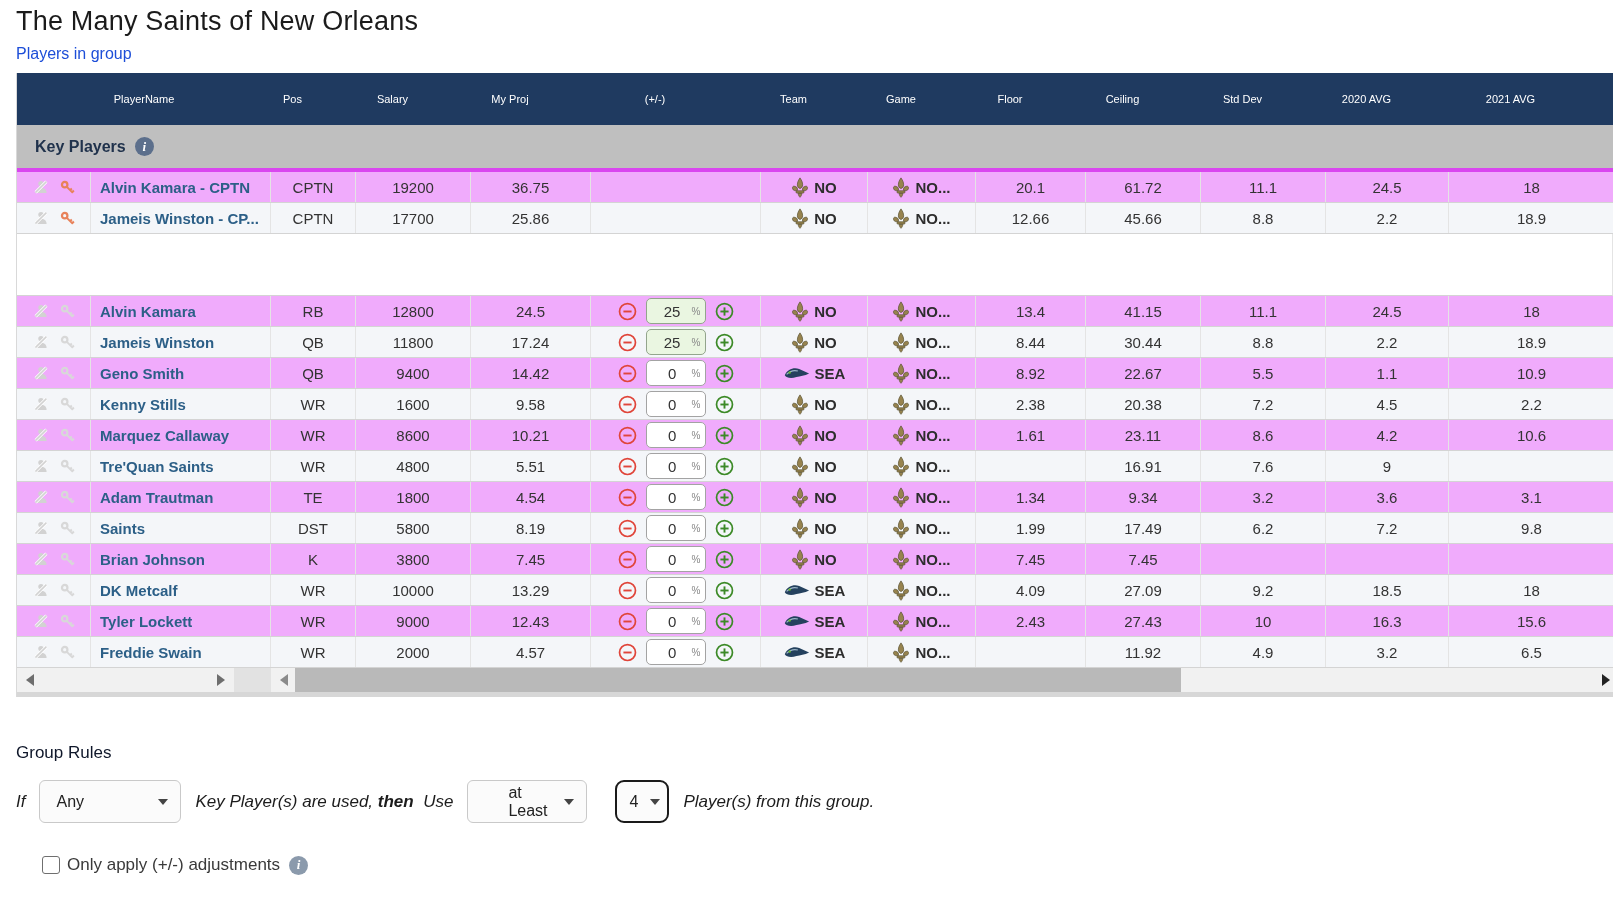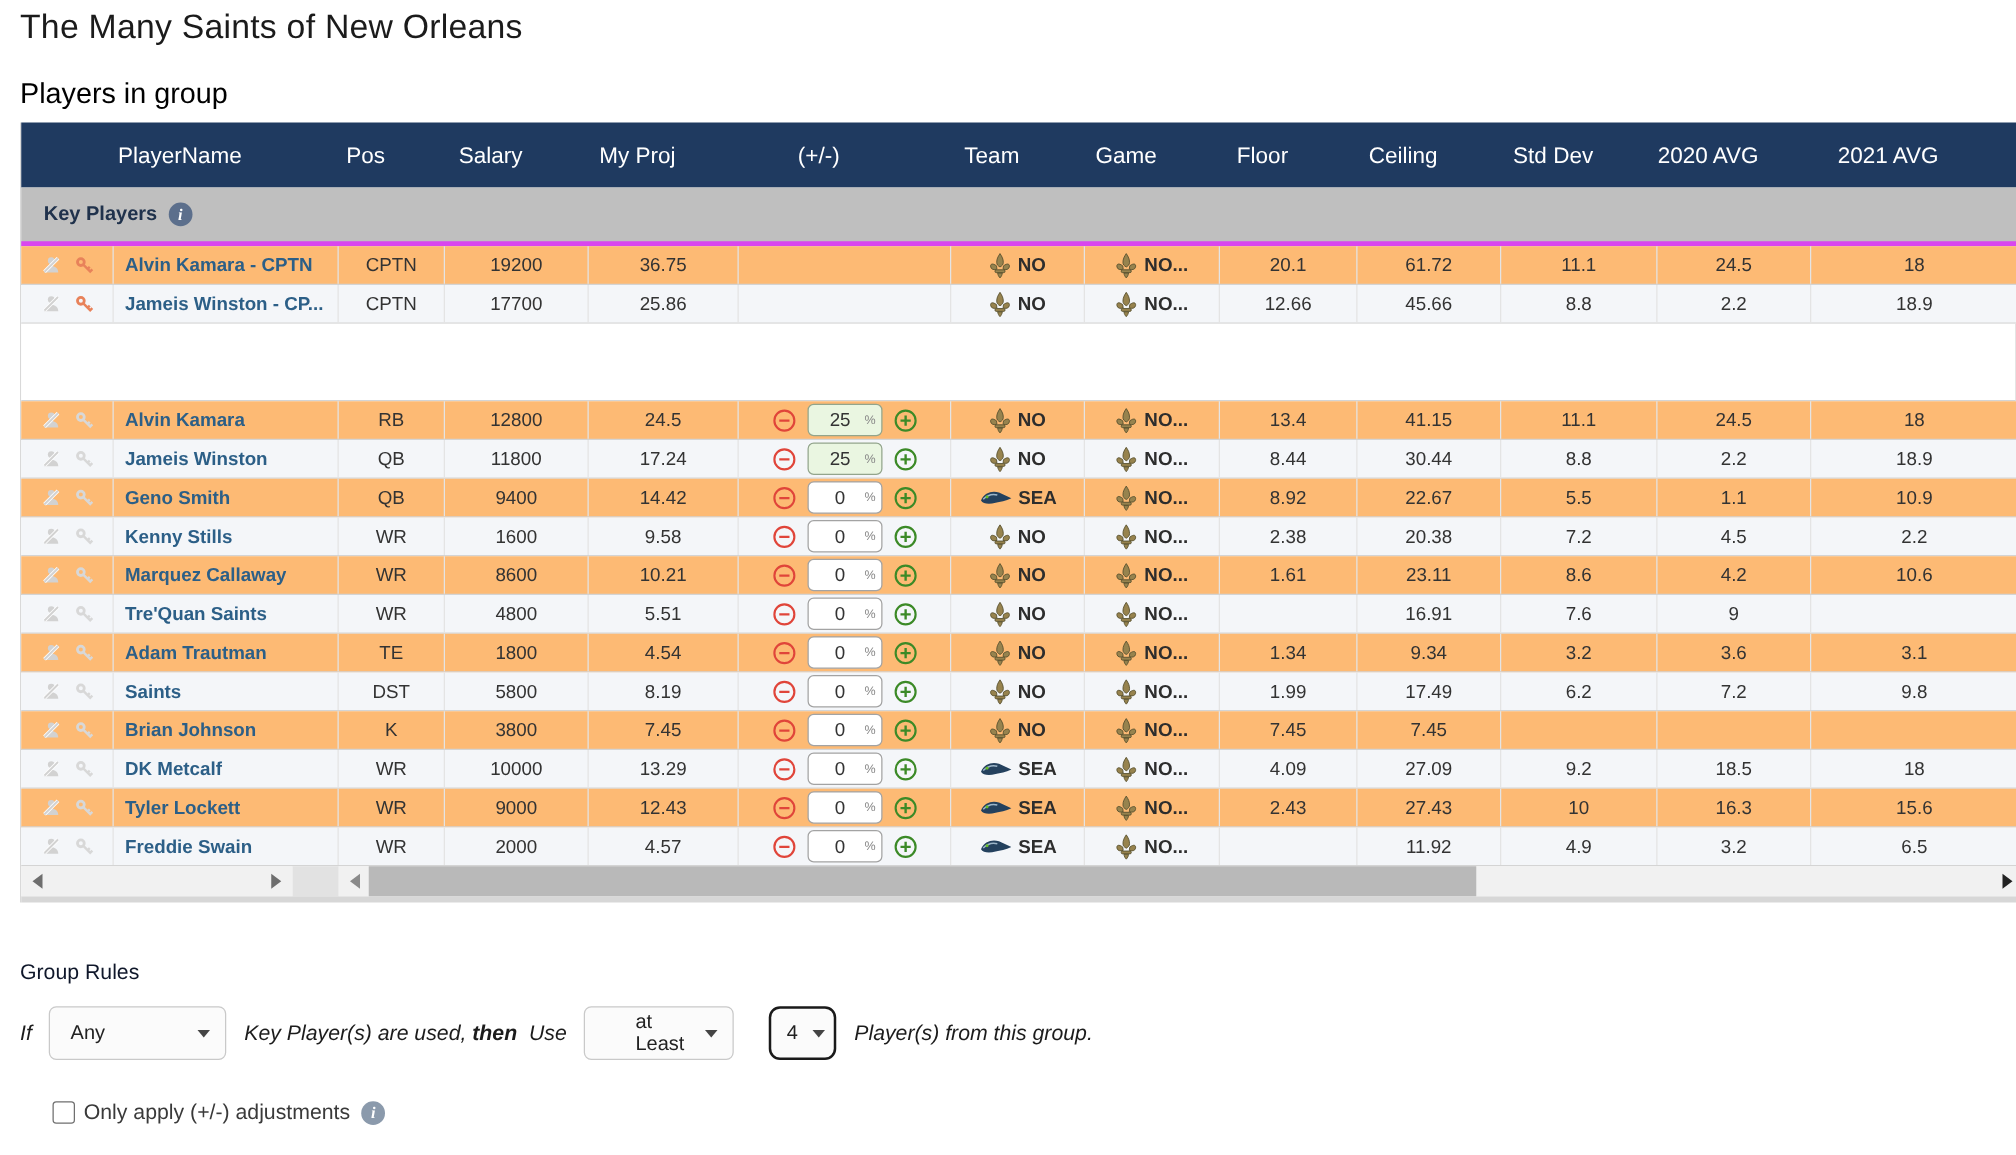--- a/index.html
+++ b/index.html
@@ -3,43 +3,43 @@
 <meta charset="utf-8">
 <style>
   * { margin:0; padding:0; box-sizing:border-box; }
   html,body { background:#fff; }
   body {
     width:1613px; height:924px; overflow:hidden; position:relative;
     font-family:"Liberation Sans", sans-serif; color:#333;
   }
   .page { padding-left:16px; }
   .title { font-size:27px; font-weight:500; color:#1b1b1b; padding-top:6px; letter-spacing:.2px; }
-  .section-label { font-size:23px; color:#000000; margin-top:24px; }
+  .section-label { font-size:16px; color:#1d4ed8; margin-top:8px; }
 
   
   .grid-table { width:1597px; margin-top:10px; border-left:1px solid #d9d9d9; }
   .thead {
-    display:grid; height:52px; background:#1f3a60; color:#fff; font-size:18px;
+    display:grid; height:52px; background:#1f3a60; color:#fff; font-size:11px;
     grid-template-columns:254px 85px 115px 120px 170px 107px 108px 110px 115px 125px 123px 165px;
     align-items:center;
   }
   .th { text-align:center; padding-right:42px; cursor:pointer; }
   .th.first { padding-right:0; }
   .keybar {
     height:47px; background:#bfbfbf; display:flex; align-items:center;
     padding-left:18px; border-bottom:4px solid #d946ef;
   }
   .keybar-label { font-size:16px; font-weight:bold; color:#20324c; margin-right:9px; }
   .info-icon {
     width:19px; height:19px; border-radius:50%; background:#5c6f8c; color:#fff;
     font-family:"Liberation Serif", serif; font-weight:bold; font-style:italic;
     font-size:13px; display:inline-flex; align-items:center; justify-content:center; cursor:pointer;
   }
   .row {
-    display:grid; height:31px; background:#fdba74; font-size:15px;
+    display:grid; height:31px; background:#f0abfc; font-size:15px;
     grid-template-columns:74px 180px 85px 115px 120px 170px 107px 108px 110px 115px 125px 123px 165px;
     align-items:center; border-bottom:1px solid #d4d4d4;
   }
   .rows .row:nth-child(even) { background:#f4f6f9; }
   .cell { height:100%; display:flex; align-items:center; justify-content:center; border-right:1px solid #e4e4e4; }
   .cell:last-child { border-right:none; }
   .cell.icons { justify-content:space-around; padding:0 10px; }
   .cell.name { justify-content:flex-start; padding-left:9px; }
   .name a { color:#2c5f87; font-weight:600; text-decoration:none; white-space:nowrap; overflow:hidden; text-overflow:ellipsis; cursor:pointer; }
   .gap-row { height:62px; background:#fff; border-bottom:1px solid #d4d4d4; border-right:1px solid #e4e4e4; }

